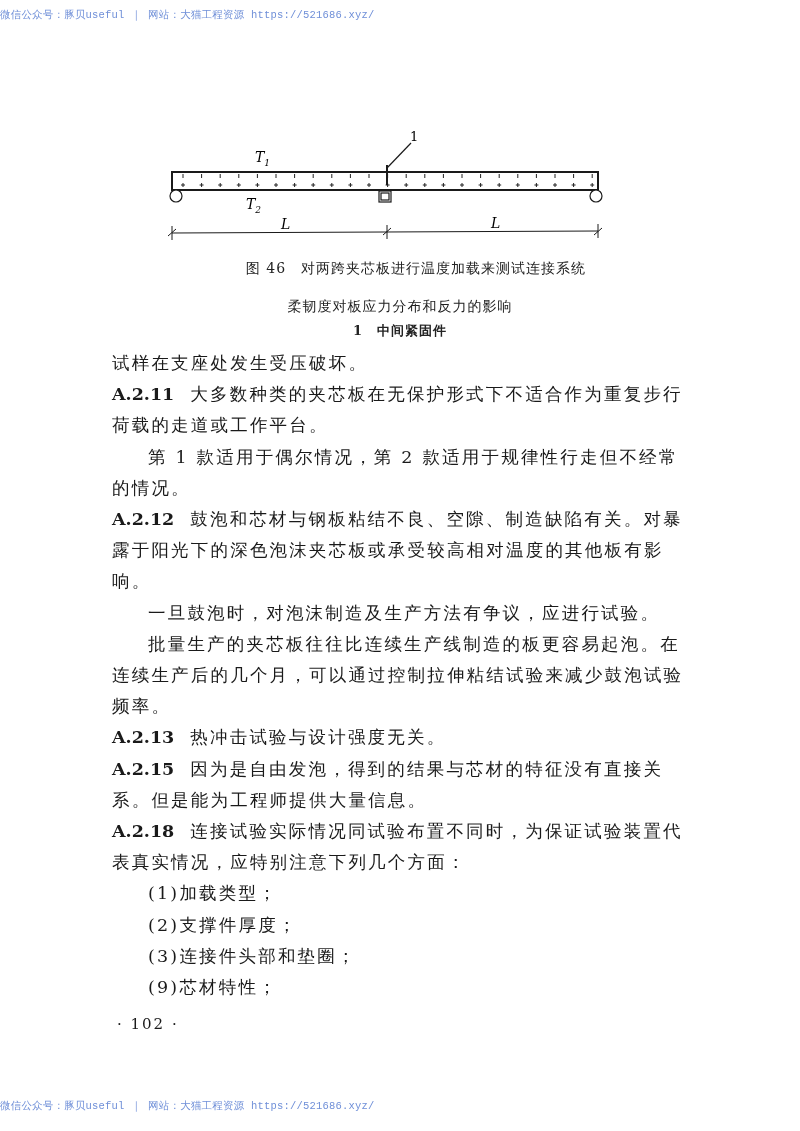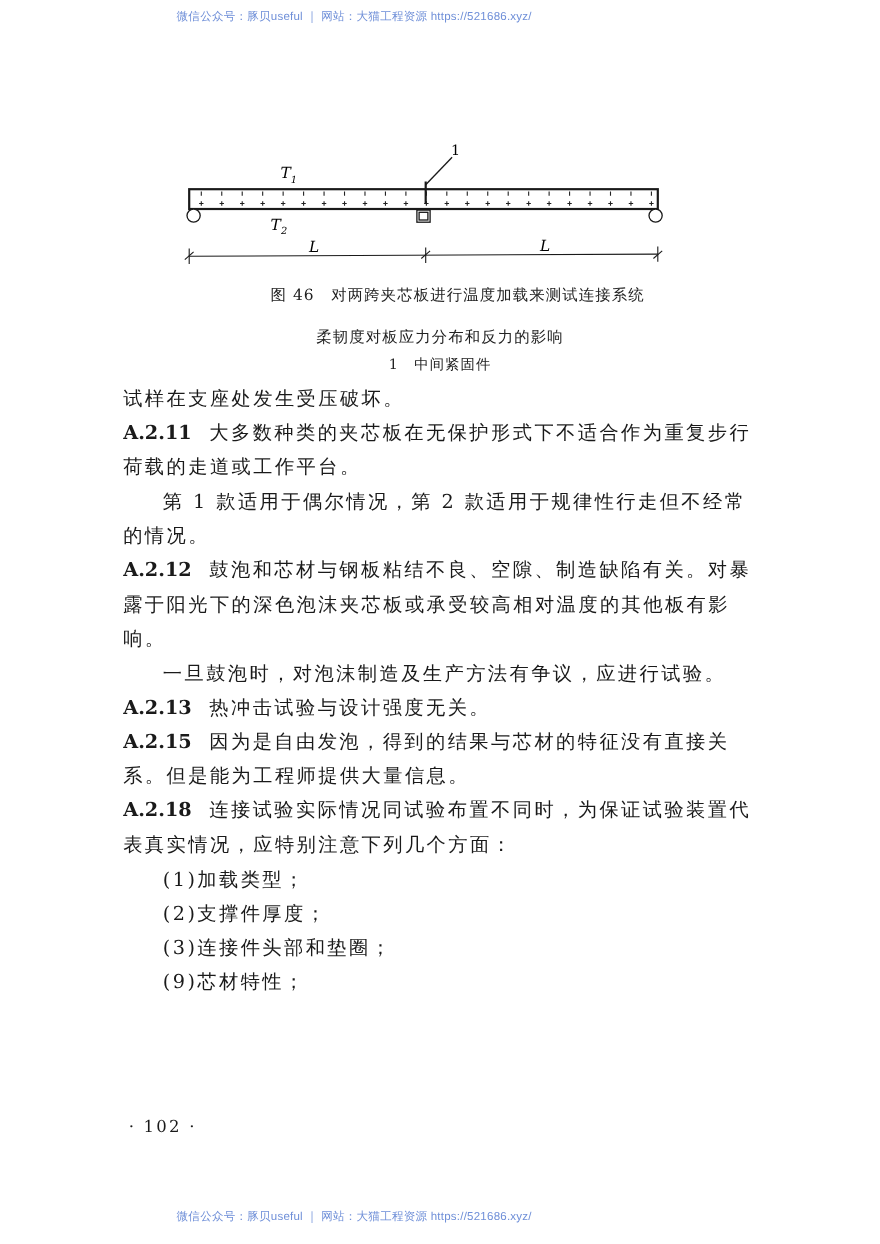--- a/index.html
+++ b/index.html
@@ -1,26 +1,26 @@
 <!DOCTYPE html>
 <html><head>
 <meta charset="utf-8">
 <style>
   html, body { margin:0; padding:0; background:#ffffff; }
   body { width:800px; height:1131px; position:relative; overflow:hidden;
          font-family:"DejaVu Serif","Liberation Serif",serif; color:#1a1a1a; }
-  .watermark { position:absolute; left:0; width:644px; text-align:center;
-               font-size:10.5px; color:#6f8fd8; font-family:Liberation Sans, sans-serif; letter-spacing:0.2px; }
+  .watermark { position:absolute; left:0; width:644px; 
+               font-size:10.5px; color:#6f8fd8; font-family:Liberation Mono, monospace; letter-spacing:0.2px; }
   .wm-top { top:8px; }
   .wm-bottom { top:1099px; }
   .figure { position:absolute; left:155px; top:125px; width:470px; height:120px; }
   .caption { position:absolute; left:0; width:800px; text-align:center; font-size:14px; color:#222; letter-spacing:1px; }
   .cap1 { top:260px;padding-left:16px; }
   .cap2 { top:298px;font-family:Liberation Mono, monospace; }
-  .cap3 { top:322px; font-size:13px; }
+  .cap3 { top:322px; font-size:13px;font-weight:bold; }
   .text { position:absolute; left:112px; width:576px; font-size:17.5px; line-height:31.2px; letter-spacing:2.2px; top:348px; }
   .text p { margin:0; }
   .sec { font-weight:bold; font-family:"DejaVu Serif",serif; letter-spacing:0; margin-right:16px; }
   .indent { text-indent:36px; }
   .item { padding-left:36px; }
   .pageno { position:absolute; left:117px; top:1015px; font-size:15px; letter-spacing:2px; }
 </style>
 </head>
 <body>
 
@@ -137,20 +137,21 @@
 <div class="caption cap1">图 46　对两跨夹芯板进行温度加载来测试连接系统</div>
 <div class="caption cap2">柔韧度对板应力分布和反力的影响</div>
 <div class="caption cap3">1　中间紧固件</div>
 
 <div class="text">
   <p>试样在支座处发生受压破坏。</p>
   <p><span class="sec">A.2.11</span><span>大多数种类的夹芯板在无保护形式下不适合作为重复步行荷载的走道或工作平台。</span></p>
   <p class="indent">第 1 款适用于偶尔情况，第 2 款适用于规律性行走但不经常的情况。</p>
   <p><span class="sec">A.2.12</span><span>鼓泡和芯材与钢板粘结不良、空隙、制造缺陷有关。对暴露于阳光下的深色泡沫夹芯板或承受较高相对温度的其他板有影响。</span></p>
   <p class="indent">一旦鼓泡时，对泡沫制造及生产方法有争议，应进行试验。</p>
+  <p class="indent">批量生产的夹芯板往往比连续生产线制造的板更容易起泡。在连续生产后的几个月，可以通过控制拉伸粘结试验来减少鼓泡试验频率。</p>
   <p><span class="sec">A.2.13</span><span>热冲击试验与设计强度无关。</span></p>
   <p><span class="sec">A.2.15</span><span>因为是自由发泡，得到的结果与芯材的特征没有直接关系。但是能为工程师提供大量信息。</span></p>
   <p><span class="sec">A.2.18</span><span>连接试验实际情况同试验布置不同时，为保证试验装置代表真实情况，应特别注意下列几个方面：</span></p>
   <p class="item">(1)加载类型；</p>
   <p class="item">(2)支撑件厚度；</p>
   <p class="item">(3)连接件头部和垫圈；</p>
   <p class="item">(9)芯材特性；</p>
 </div>
 
 <div class="pageno">· 102 ·</div>

